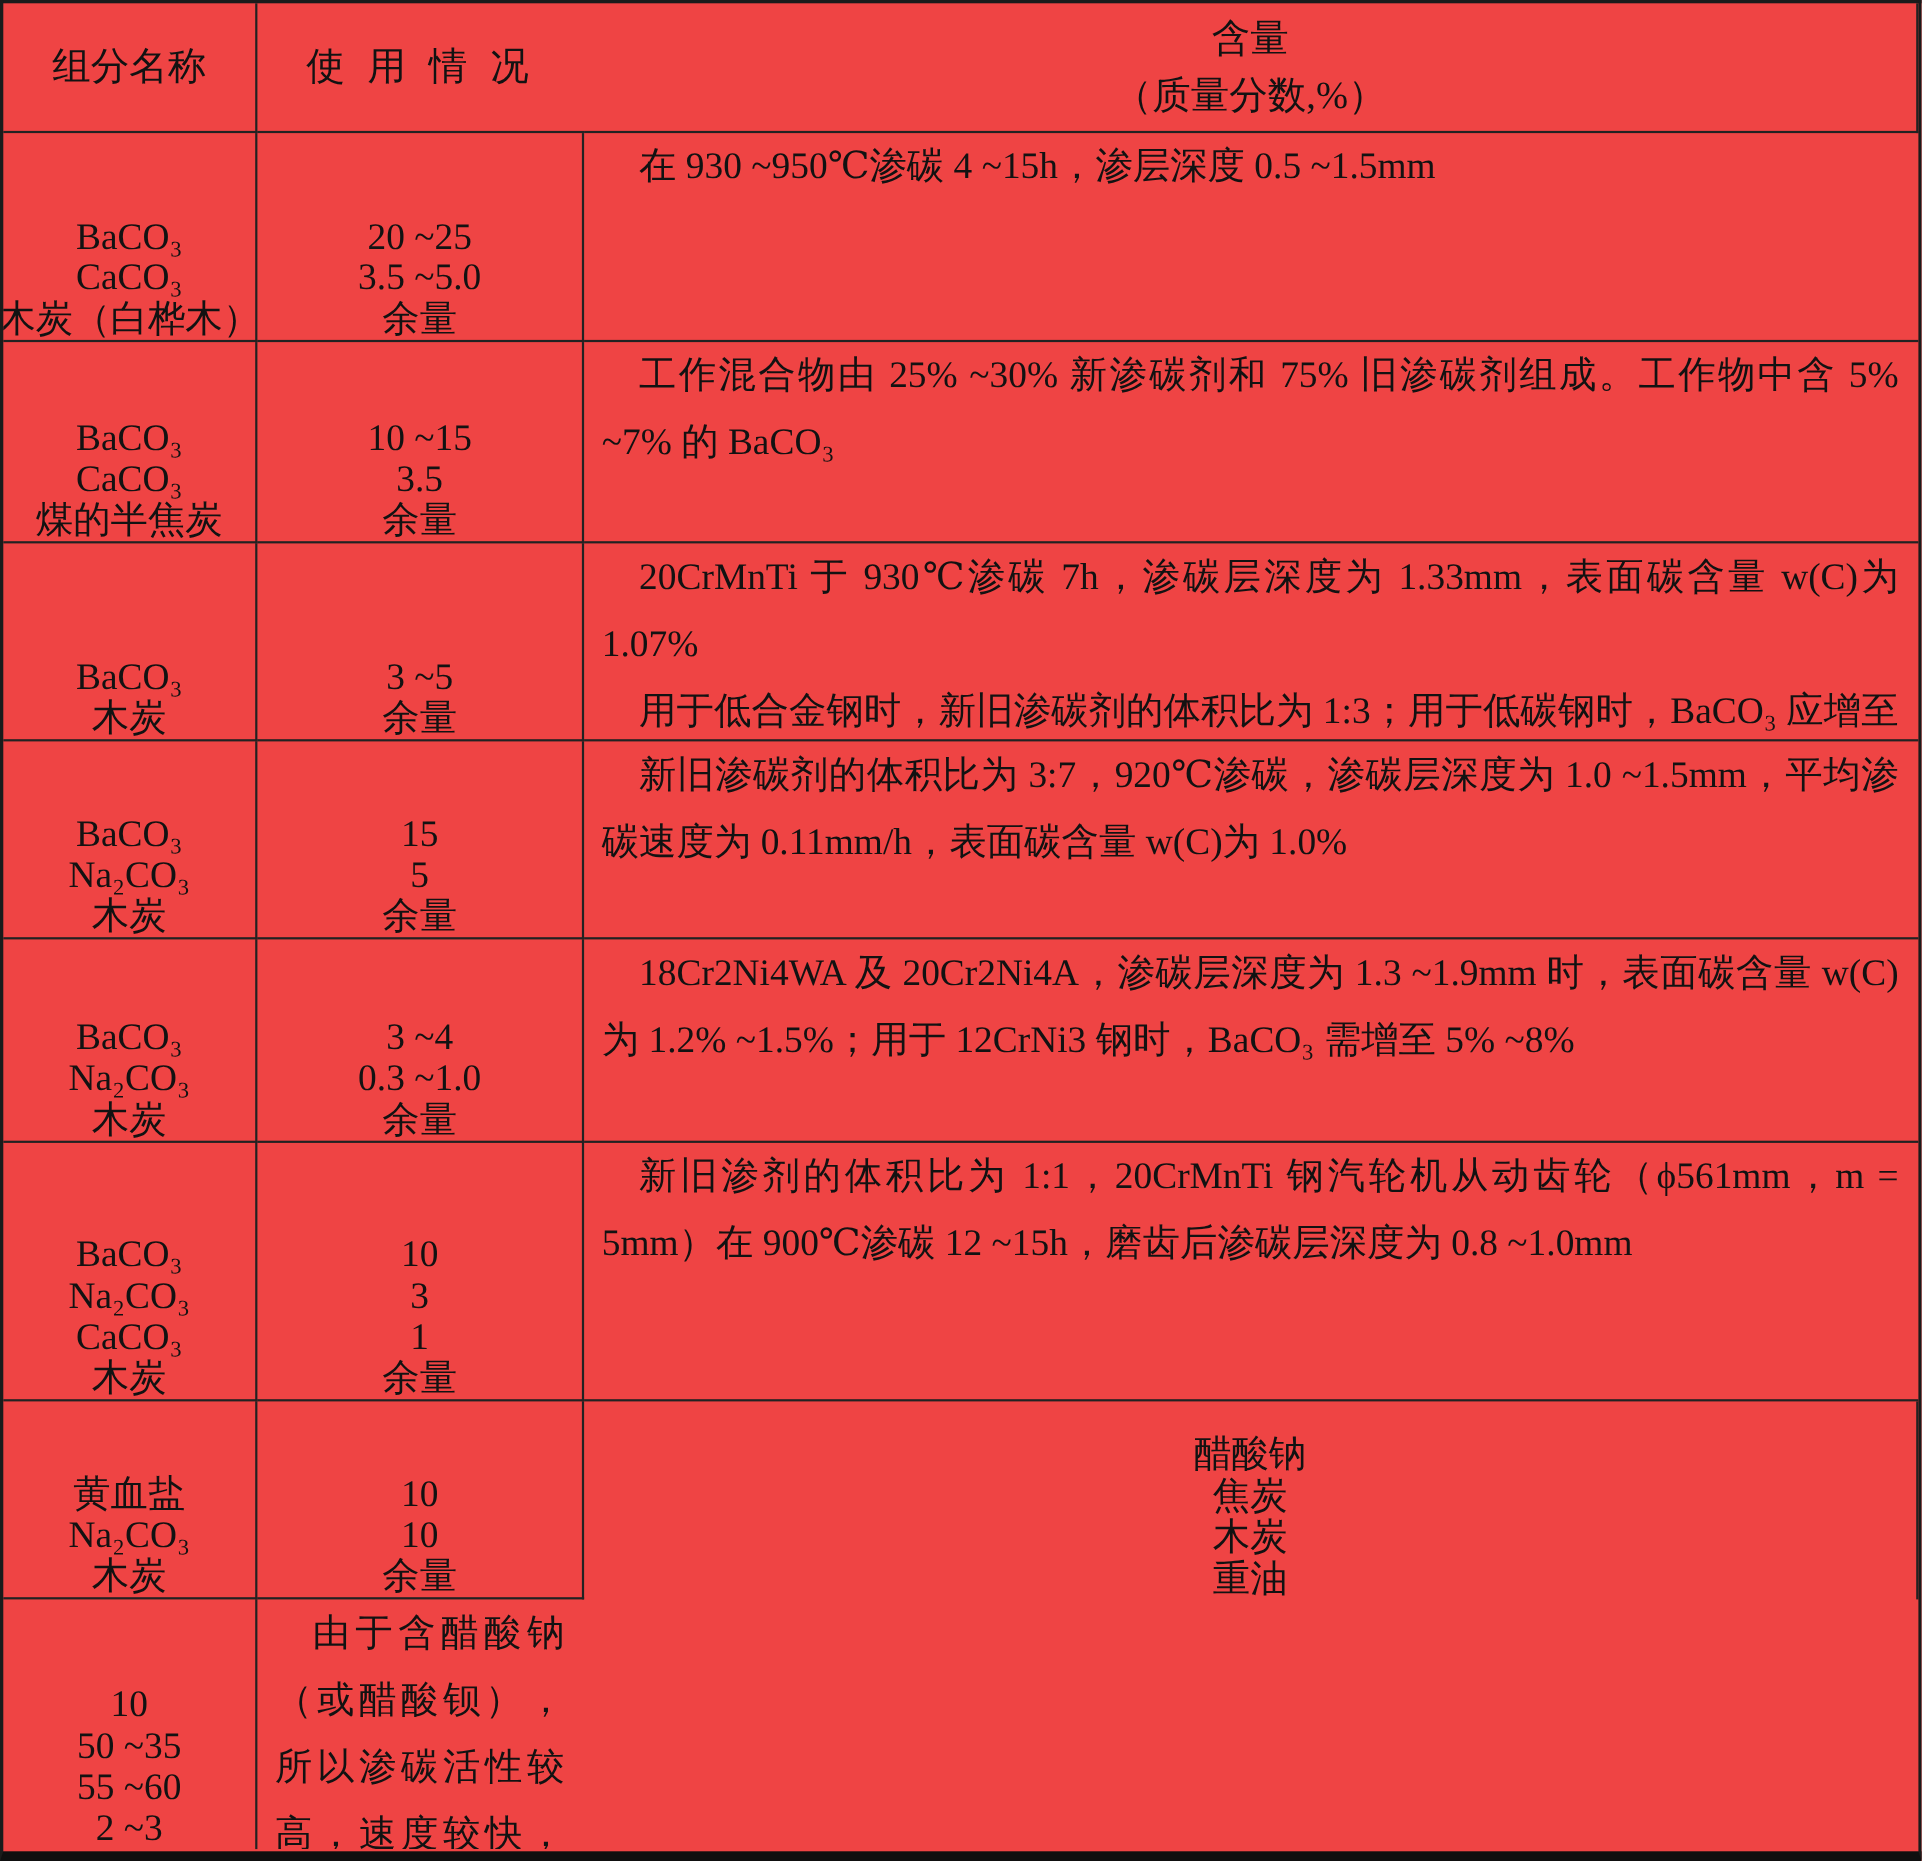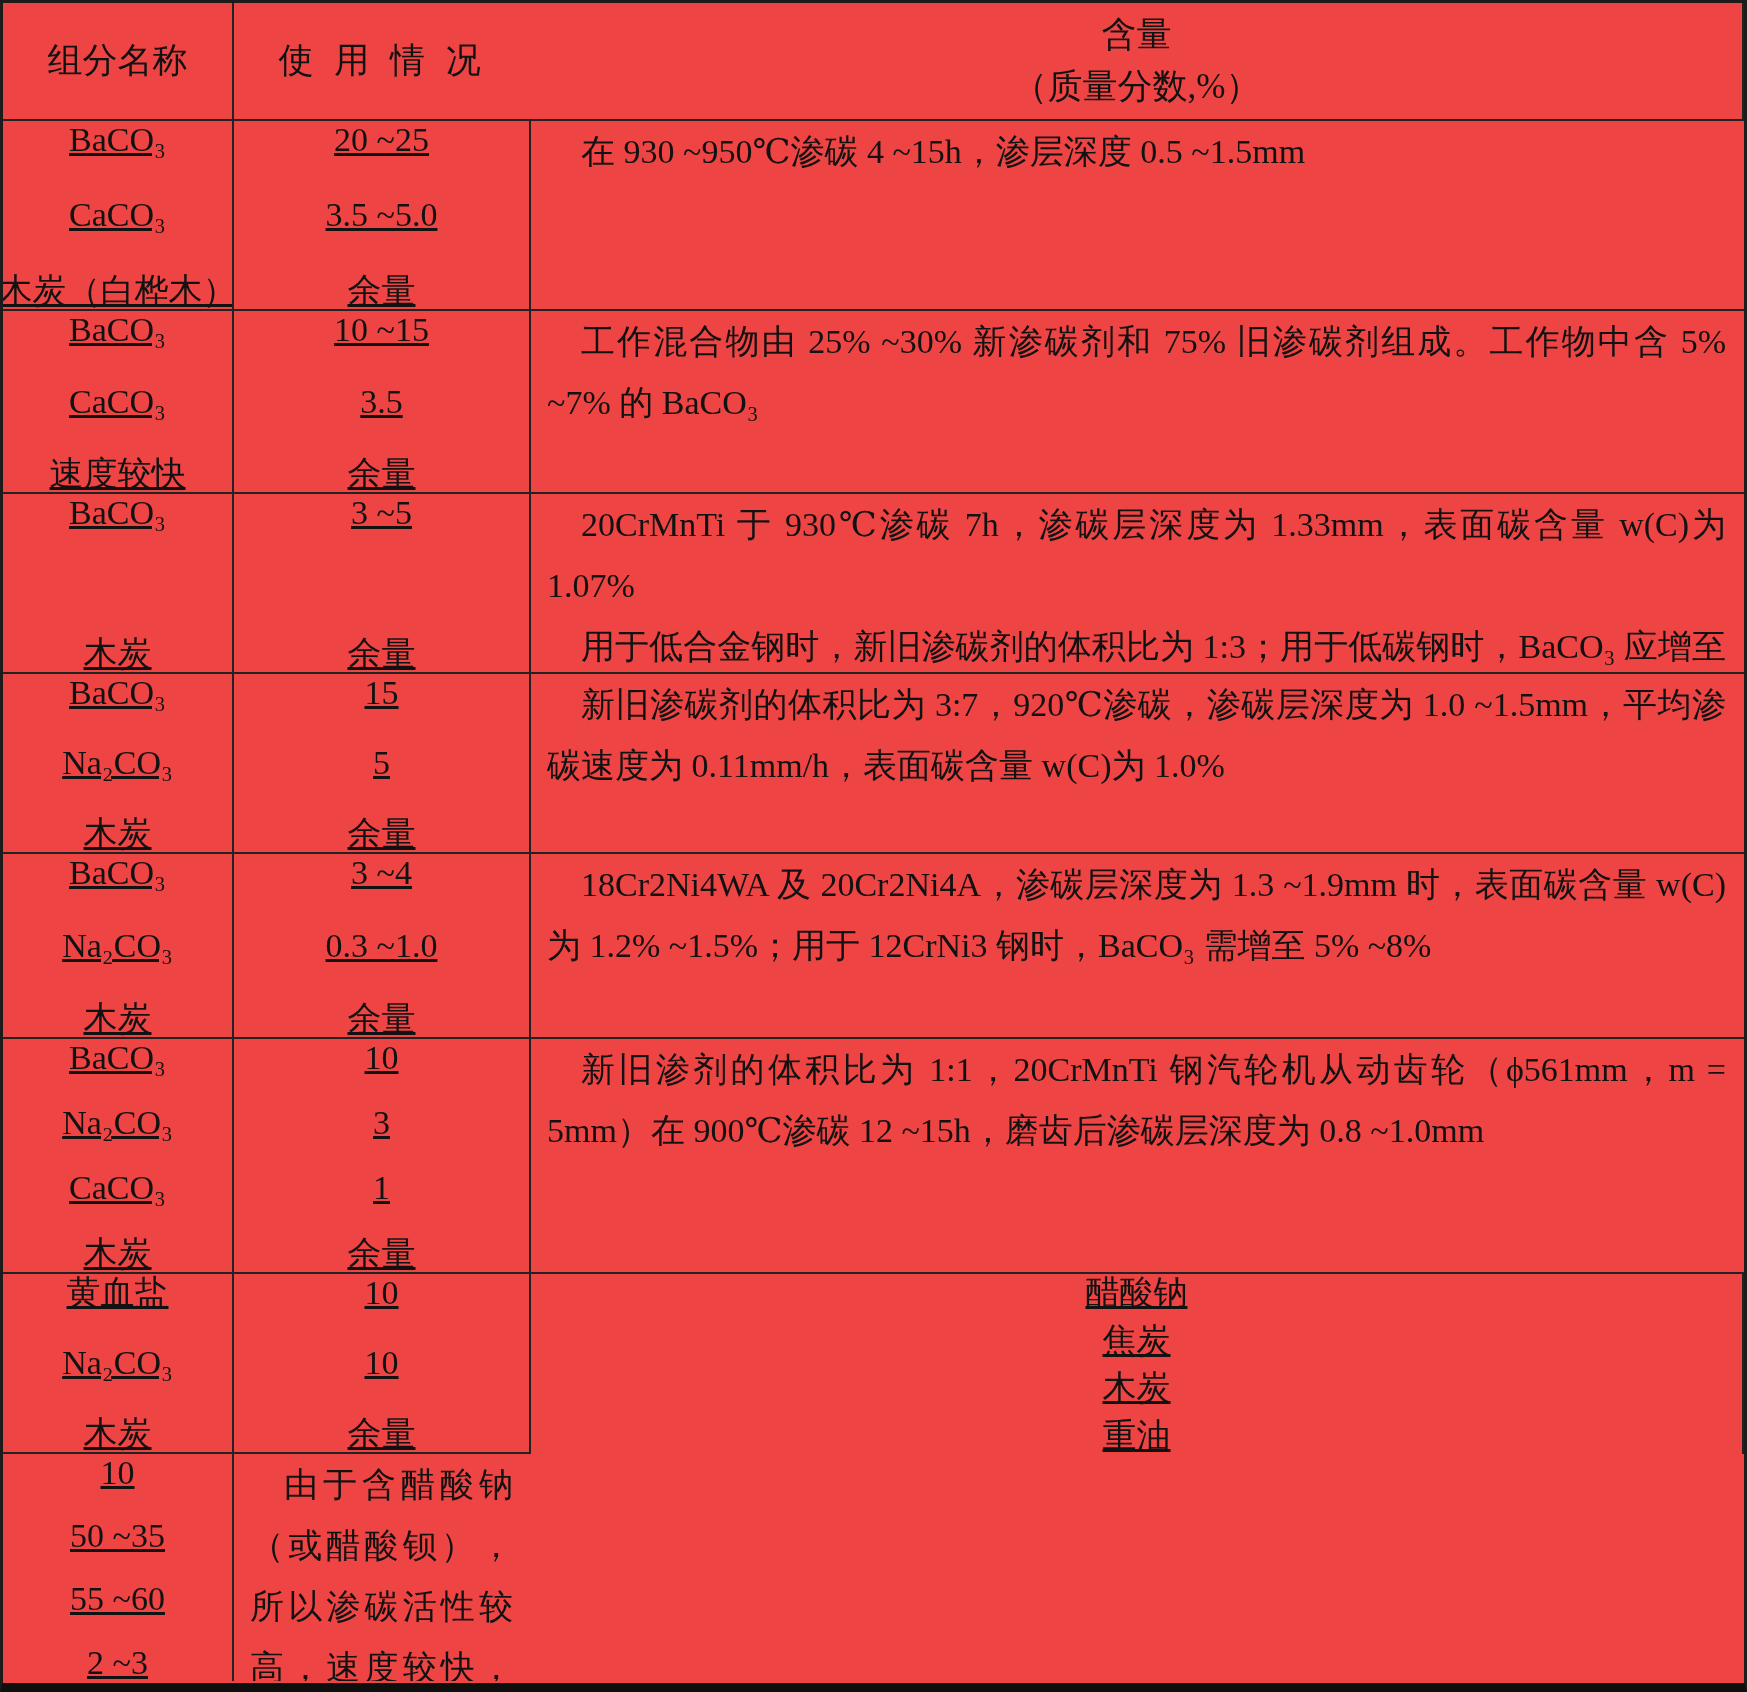--- a/index.html
+++ b/index.html
@@ -39,24 +39,23 @@
     justify-content: center;
     align-items: center;
     font-size: 35px;
   }
   .head .hline { line-height: 52px; text-align: center; }
   .usage-head { letter-spacing: 6px; }
   .stack {
     height: 100%;
     display: flex;
     flex-direction: column;
-    justify-content: space-between;
+    justify-content: flex-end;
     align-items: center;
     font-size: 34px;
-    text-decoration: underline;
   }
   .stack .line {
     line-height: 1.1;
     white-space: nowrap;
   }
   .usage {
     display: flex;
     flex-direction: column;
     justify-content: flex-start;
     padding: 0 18px 0 16px;
@@ -100,21 +99,21 @@
     </div>
   </div>
   <div class="cell last-col usage">
     <p>在 930 ~950℃渗碳 4 ~15h，渗层深度 0.5 ~1.5mm</p>
   </div>
 
   <div class="cell">
     <div class="stack">
       <div class="line">BaCO₃</div>
       <div class="line">CaCO₃</div>
-      <div class="line">速度较快</div>
+      <div class="line">煤的半焦炭</div>
     </div>
   </div>
   <div class="cell">
     <div class="stack">
       <div class="line">10 ~15</div>
       <div class="line">3.5</div>
       <div class="line">余量</div>
     </div>
   </div>
   <div class="cell last-col usage">

